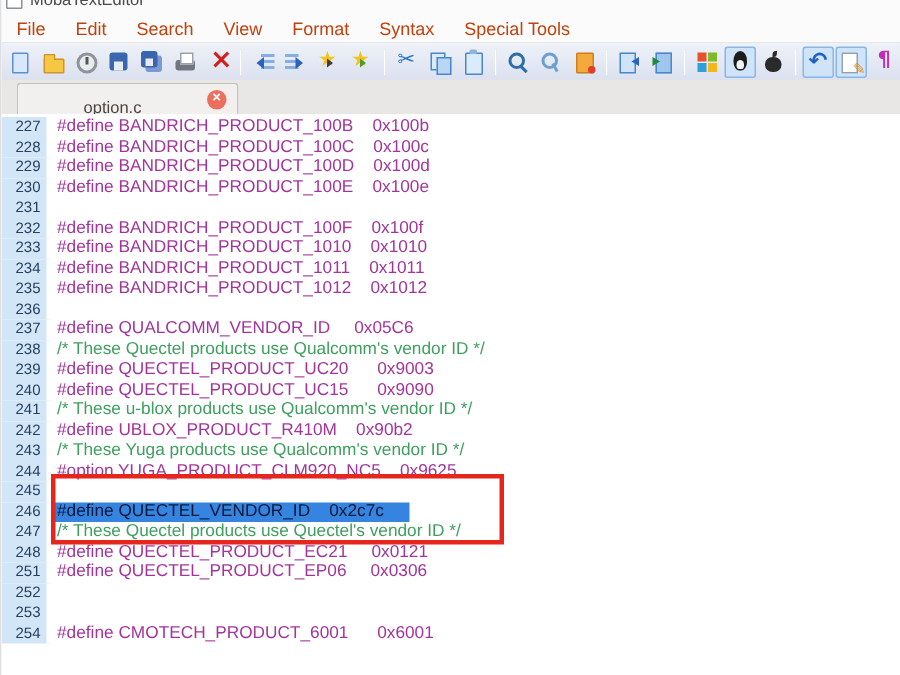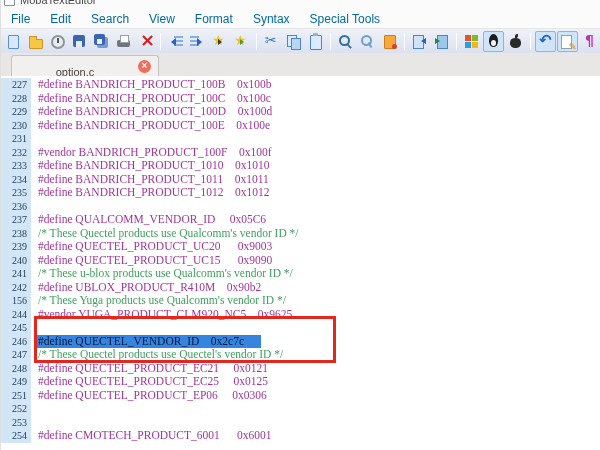--- a/index.html
+++ b/index.html
@@ -8,21 +8,21 @@
 
   
   .titlebar{position:absolute;top:0;left:0;right:0;height:9px;overflow:hidden;background:#fbfbfb;}
   .titlebar-inner{position:absolute;top:-7px;left:3px;display:flex;align-items:center;gap:5px;}
   .title-icon{width:9px;height:11px;background:#fff;border:1px solid #8a9098;border-radius:1px;}
   .title-text{font-size:11px;color:#4a4a4a;}
 
   
   .menubar{position:absolute;top:9px;left:0;right:0;height:19px;background:#fbfbfb;
     display:flex;align-items:center;border-bottom:1px solid #e6e6e6;}
-  .menu-item{font-size:12px;color:#0369a1;padding:2px 10px;cursor:default;}
+  .menu-item{font-size:12px;color:#c2410c;padding:2px 10px;cursor:default;}
 
   
   .toolbar{position:absolute;top:29px;left:0;right:0;height:24px;
     background:linear-gradient(#eef1f8,#dbe1ef);border-bottom:1px solid #c6ccda;
     display:flex;align-items:center;padding:0 2px;gap:1px;}
   .tbbtn{width:21px;height:21px;border:1px solid transparent;background:transparent;
     padding:1px;display:flex;align-items:center;justify-content:center;cursor:default;}
   .tb-active{background:#cfe4f8;border-color:#88b6e6;border-radius:2px;}
   .tbsep{width:1px;height:17px;background:#b4bdcc;border-right:1px solid #fff;margin:0 3px;}
 
@@ -82,21 +82,21 @@
     background:#f2f0ee;border:1px solid #c6c2be;border-bottom:none;border-radius:3px 3px 0 0;
     display:flex;align-items:center;}
   .tab-label{flex:1;text-align:center;font-size:11px;color:#4a4440;margin-top:12px;}
   .tab-close{flex:0 0 13px;width:13px;height:13px;margin-right:7px;border-radius:50%;
     background:var(--tab-close-bg,#ee6e5e);color:#fff;font-size:10px;line-height:12px;
     text-align:center;font-weight:bold;cursor:default;}
 
   
   .editor{position:absolute;top:76px;left:0;right:0;bottom:0;background:#fff;padding-top:2px;overflow:hidden;}
   .row{display:flex;height:13.5px;line-height:13.5px;
-    font-family:Liberation Serif, serif;font-size:11.5px;}
+    font-family:Liberation Sans, sans-serif;font-size:11.5px;}
   .ln{flex:0 0 33px;box-sizing:border-box;padding-right:4px;background:var(--gutter-bg,#d3e6f8);
     border-right:3px solid #fff;color:var(--line-number-color,#24415e);font-size:10px;text-align:right;}
   .code{white-space:pre;padding-left:4px;color:var(--code-color,#a2359c);text-align:center;}
   .code.comment{color:var(--comment-color,#3f9f5f);}
   .code.sel{background:var(--selection-bg,#3585e0);color:var(--selection-text,#06173a);padding-right:17px;}
   .annotation-rect{position:absolute;left:33px;top:240px;width:296px;height:41px;
     border:3px solid var(--annotation-color,#e5261d);z-index:5;pointer-events:none;}
 </style>
 </head>
 <body>
@@ -228,21 +228,21 @@
         <div class="row">
           <span class="ln">230</span>
           <span class="code">#define BANDRICH_PRODUCT_100E    0x100e</span>
         </div>
         <div class="row">
           <span class="ln">231</span>
           <span class="code"></span>
         </div>
         <div class="row">
           <span class="ln">232</span>
-          <span class="code">#vendor BANDRICH_PRODUCT_100F    0x100f</span>
+          <span class="code">#define BANDRICH_PRODUCT_100F    0x100f</span>
         </div>
         <div class="row">
           <span class="ln">233</span>
           <span class="code">#define BANDRICH_PRODUCT_1010    0x1010</span>
         </div>
         <div class="row">
           <span class="ln">234</span>
           <span class="code">#define BANDRICH_PRODUCT_1011    0x1011</span>
         </div>
         <div class="row">
@@ -271,46 +271,42 @@
         </div>
         <div class="row">
           <span class="ln">241</span>
           <span class="code comment">/* These u-blox products use Qualcomm's vendor ID */</span>
         </div>
         <div class="row">
           <span class="ln">242</span>
           <span class="code">#define UBLOX_PRODUCT_R410M    0x90b2</span>
         </div>
         <div class="row">
-          <span class="ln">156</span>
+          <span class="ln">243</span>
           <span class="code comment">/* These Yuga products use Qualcomm's vendor ID */</span>
         </div>
         <div class="row">
           <span class="ln">244</span>
-          <span class="code">#vendor YUGA_PRODUCT_CLM920_NC5    0x9625</span>
+          <span class="code">#option YUGA_PRODUCT_CLM920_NC5    0x9625</span>
         </div>
         <div class="row">
           <span class="ln">245</span>
           <span class="code"></span>
         </div>
         <div class="row">
           <span class="ln">246</span>
           <span class="code sel">#define QUECTEL_VENDOR_ID    0x2c7c</span>
         </div>
         <div class="row">
           <span class="ln">247</span>
           <span class="code comment">/* These Quectel products use Quectel's vendor ID */</span>
         </div>
         <div class="row">
           <span class="ln">248</span>
           <span class="code">#define QUECTEL_PRODUCT_EC21     0x0121</span>
-        </div>
-        <div class="row">
-          <span class="ln">249</span>
-          <span class="code">#define QUECTEL_PRODUCT_EC25     0x0125</span>
         </div>
         <div class="row">
           <span class="ln">251</span>
           <span class="code">#define QUECTEL_PRODUCT_EP06     0x0306</span>
         </div>
         <div class="row">
           <span class="ln">252</span>
           <span class="code"></span>
         </div>
         <div class="row">

